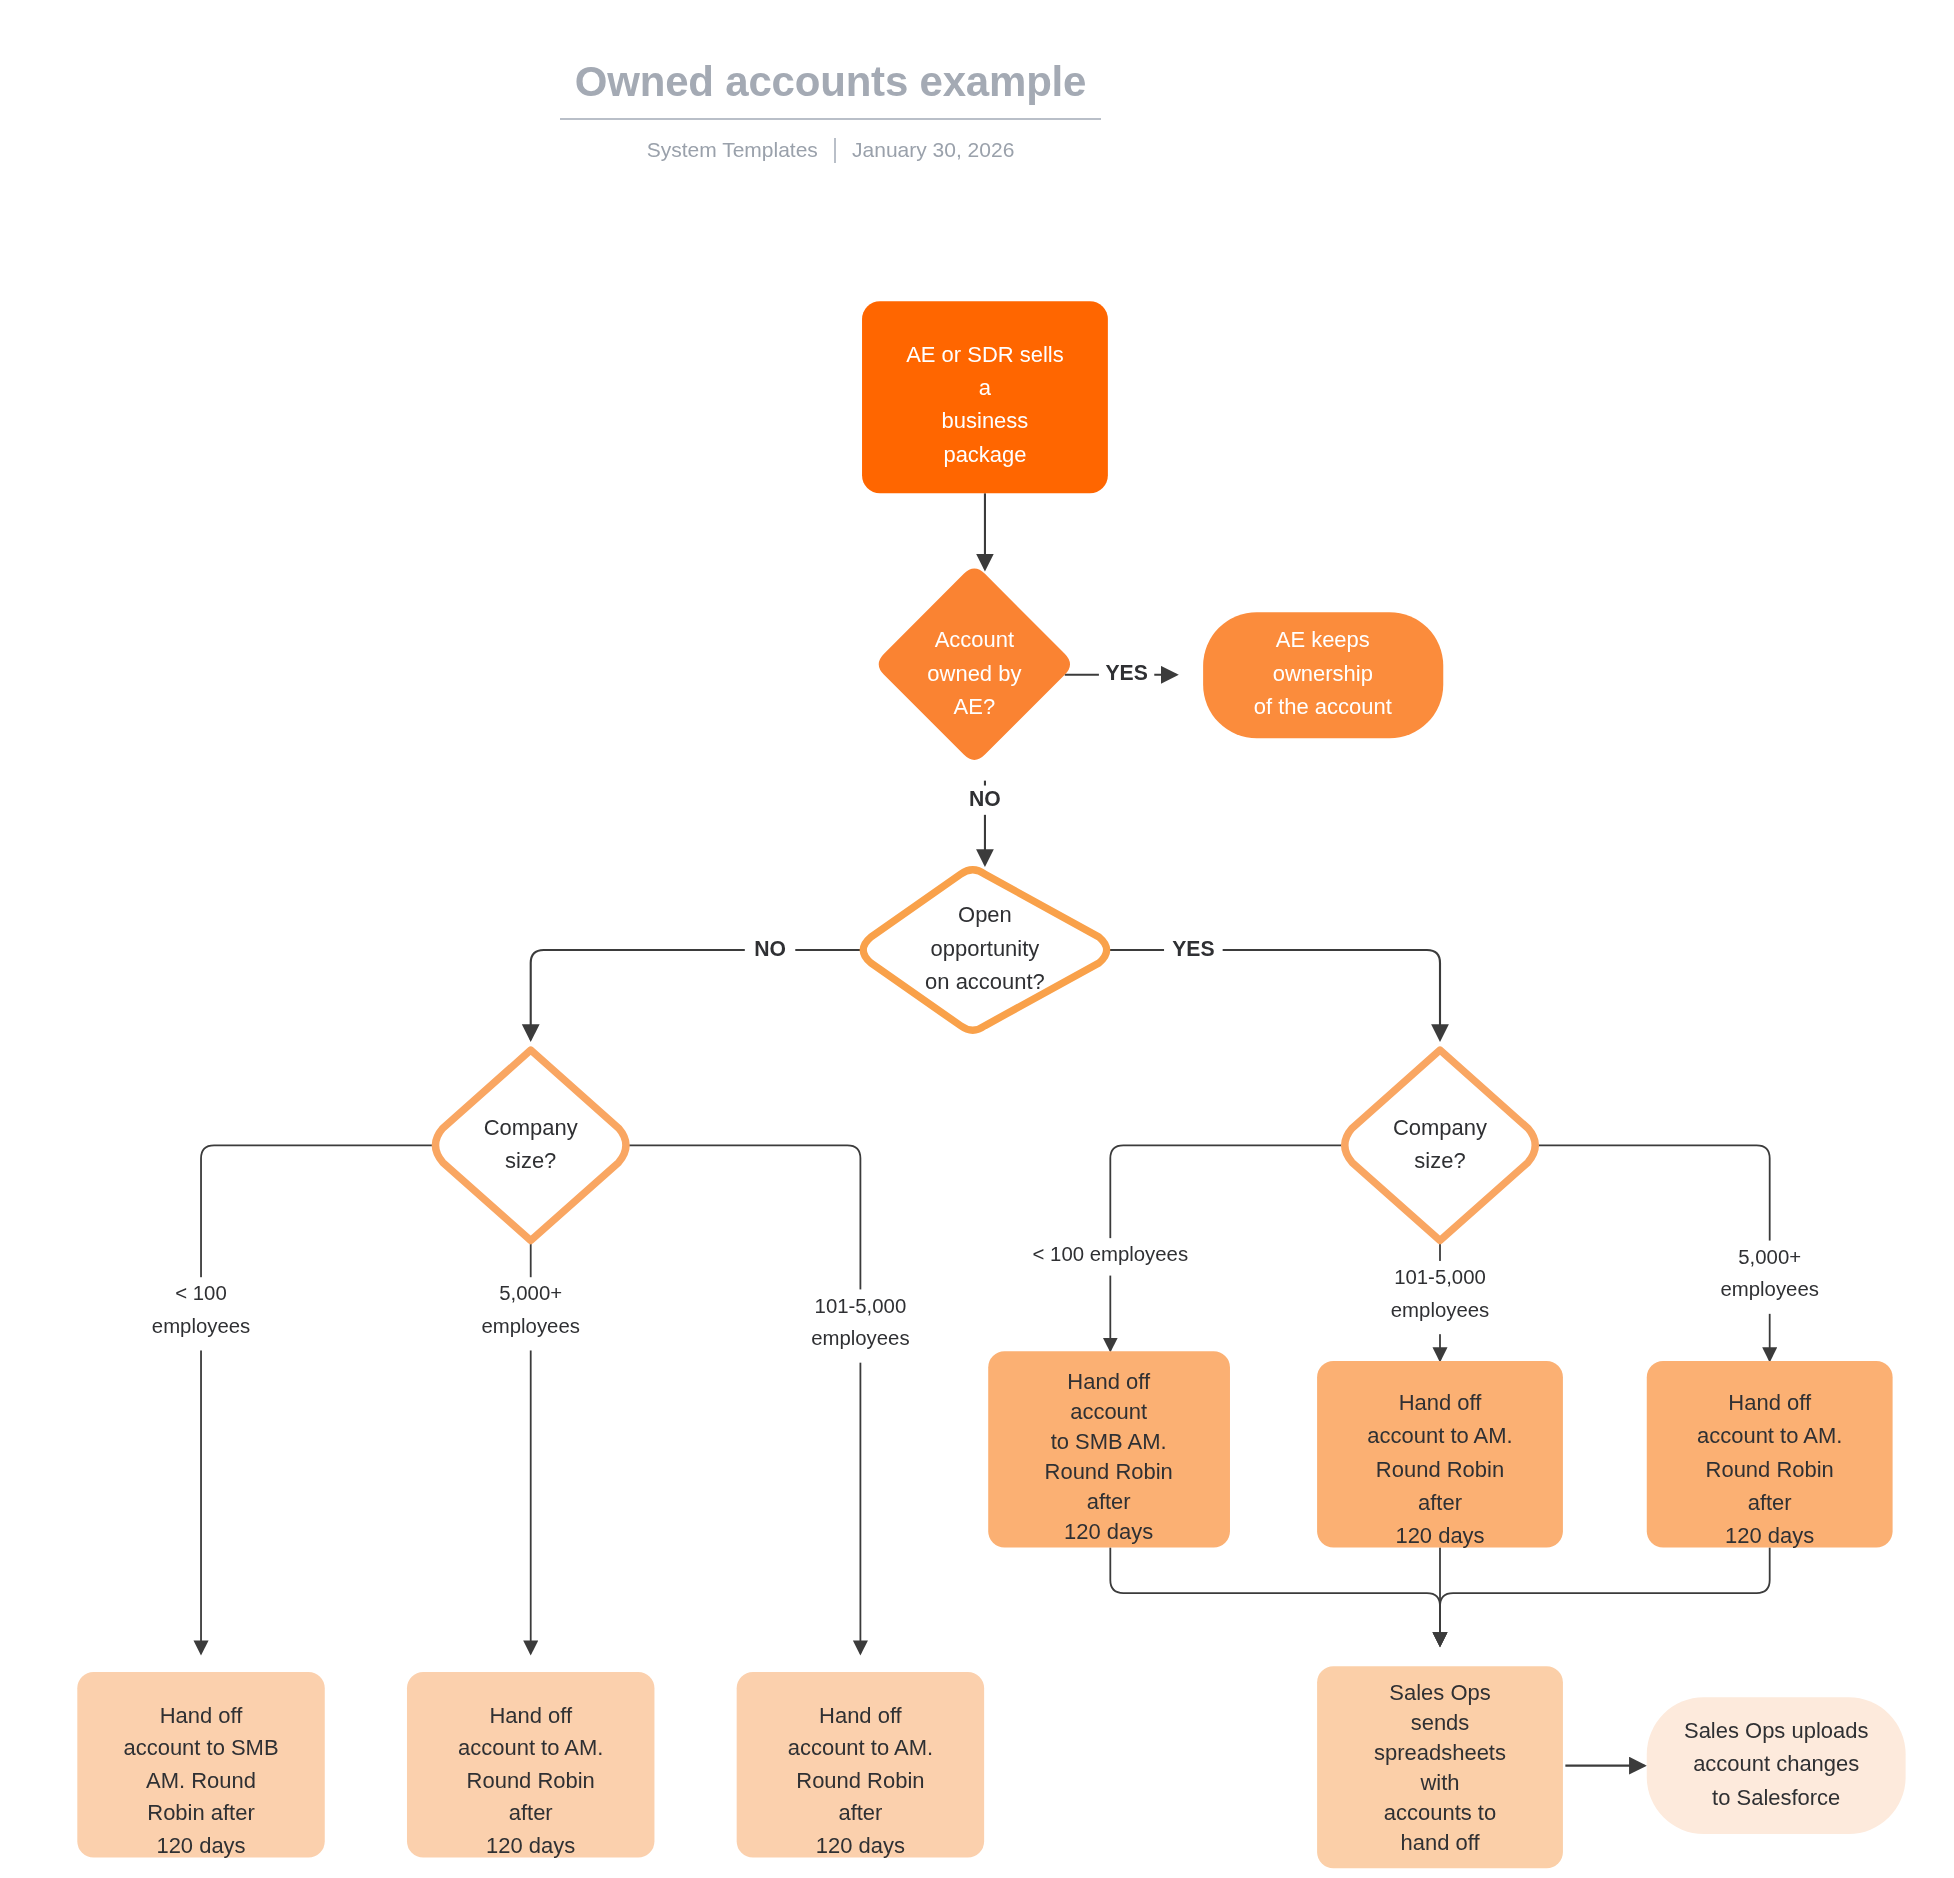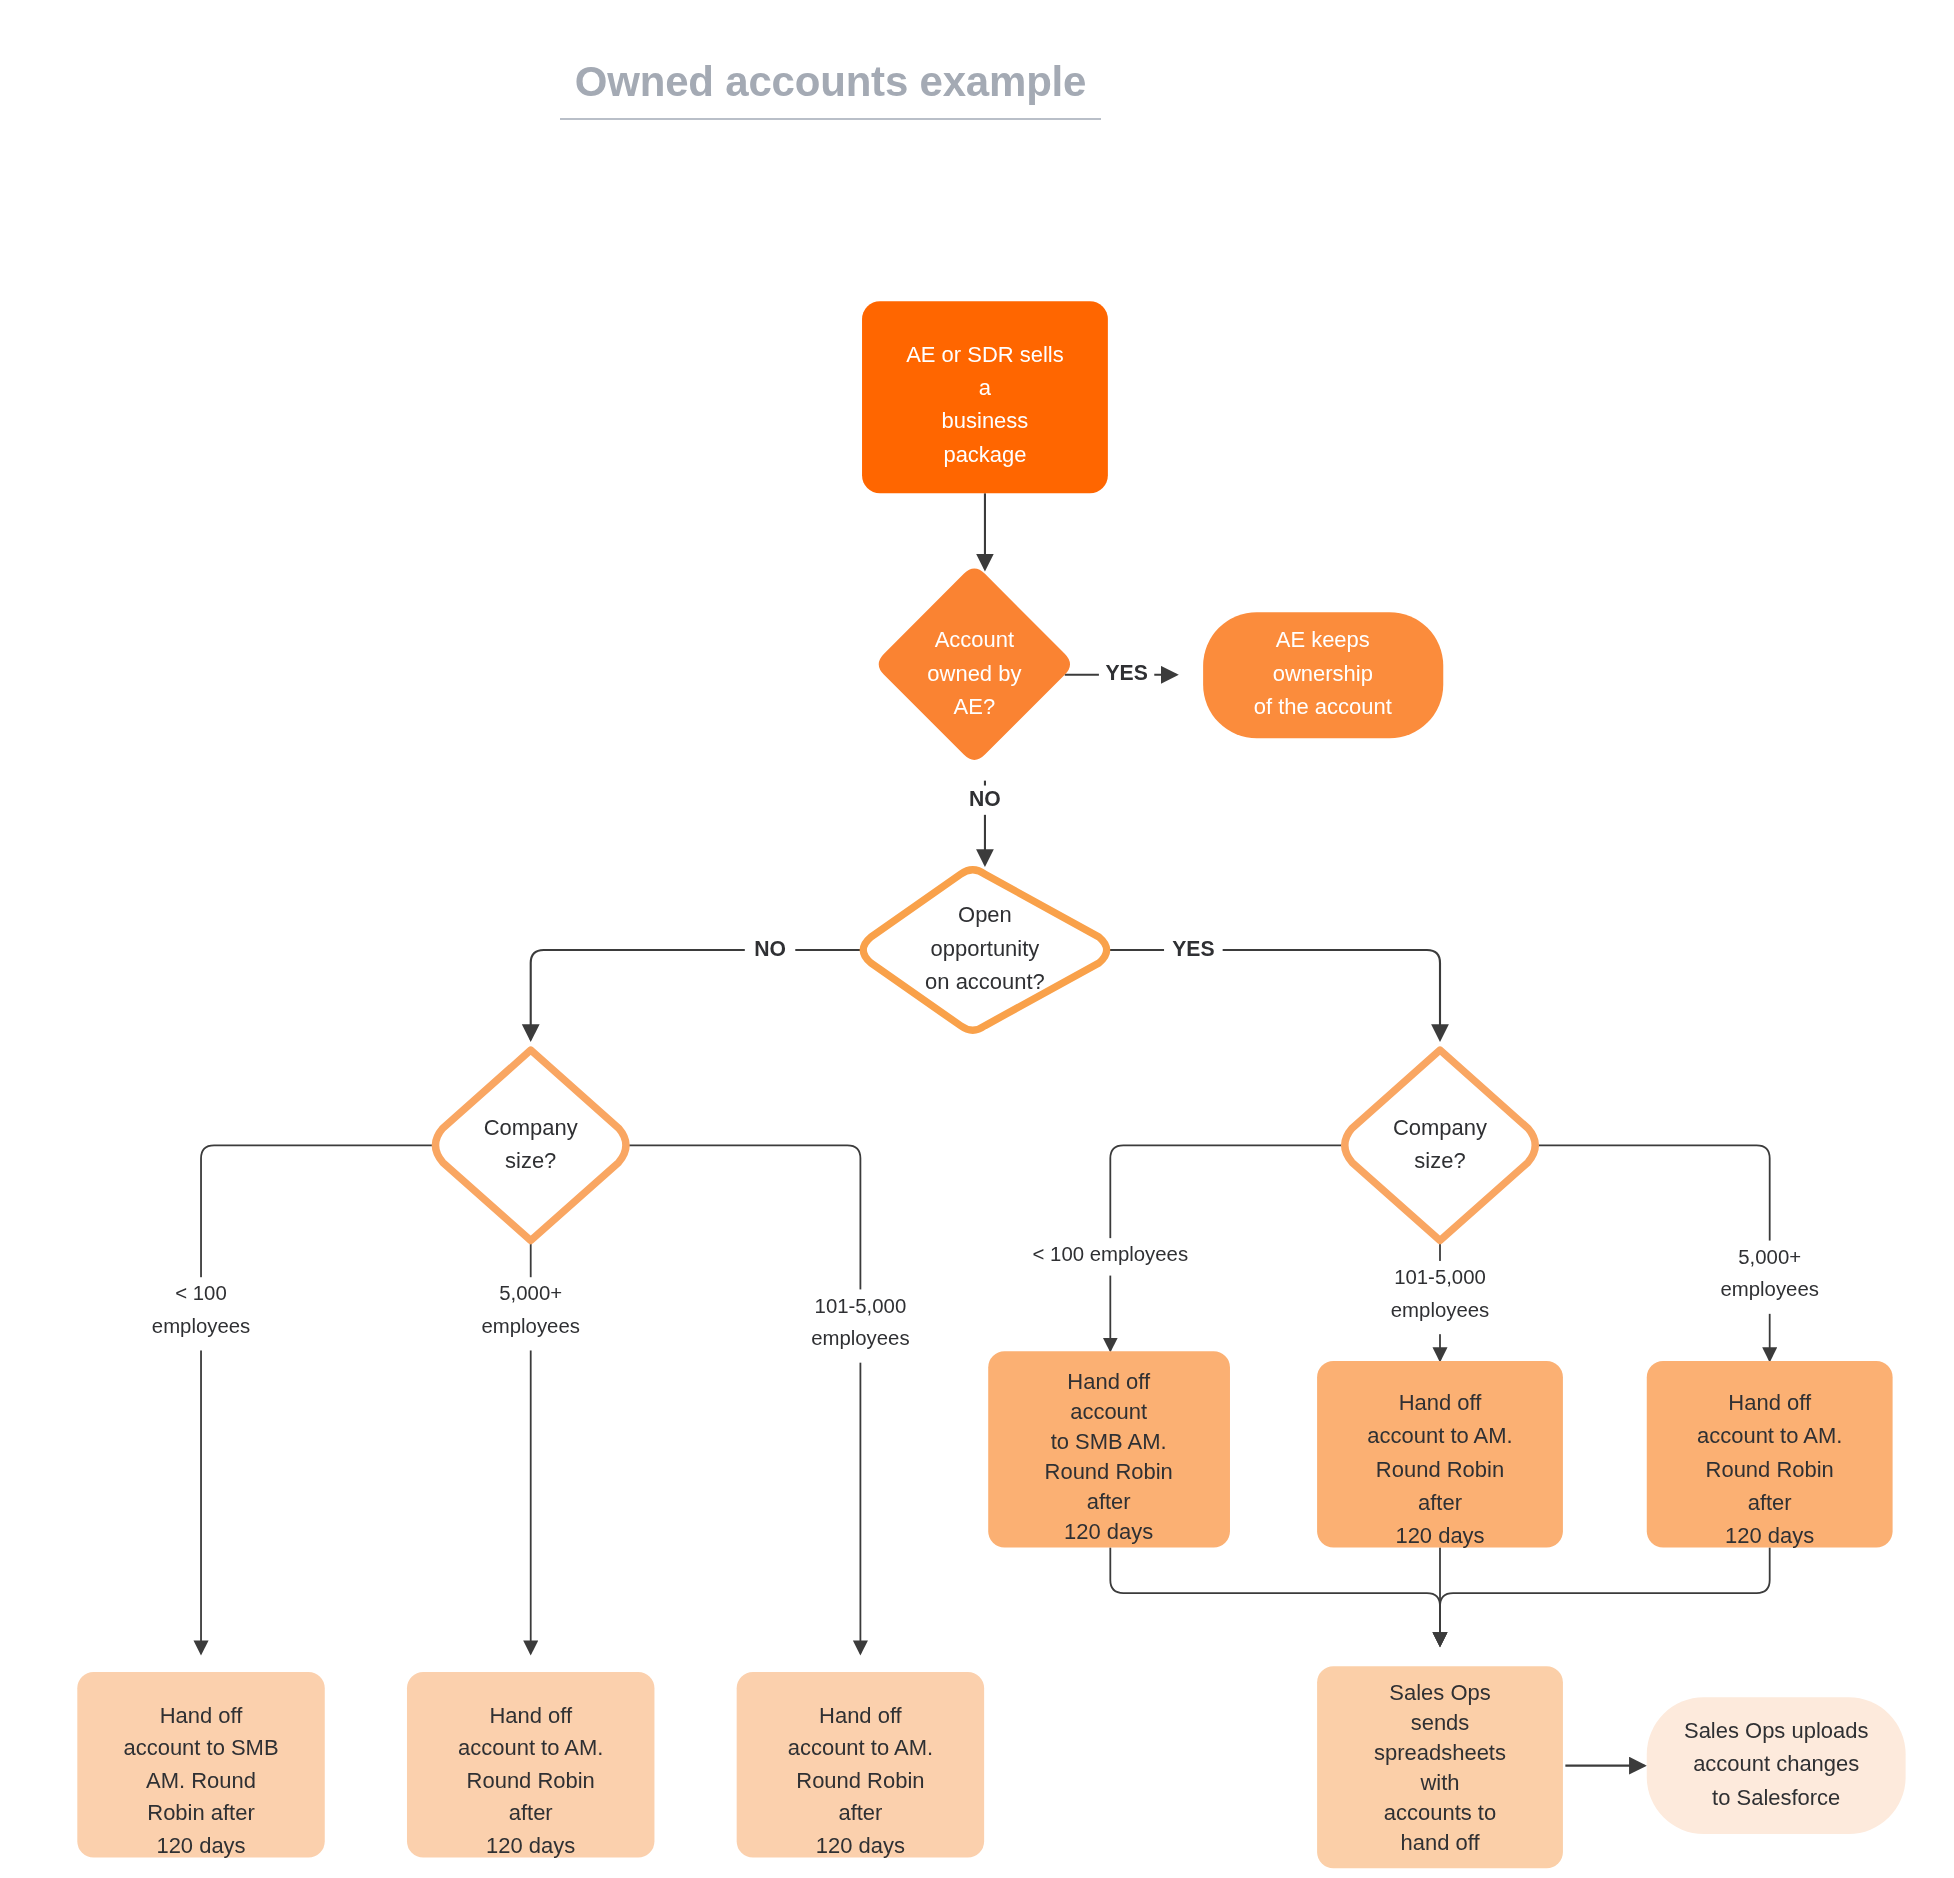--- a/index.html
+++ b/index.html
@@ -98,20 +98,25 @@
     stroke: #3b3b3b;
     stroke-width: 2.2;
   }
   .label-mask { fill: #ffffff; }
 </style>
 </head>
 <body>
 
 <div id="doc-header">
   <div id="page-title">Owned accounts example</div>
+  <div id="subtitle-row">
+    <span>System Templates</span>
+    <span id="subtitle-divider"></span>
+    <span>January 30, 2026</span>
+  </div>
 </div>
 
 <div id="flowchart-canvas">
   <svg id="flow-svg" viewBox="0 0 2401 2307" xmlns="http://www.w3.org/2000/svg">
     <defs>
       <marker id="arrowhead" markerWidth="12" markerHeight="12" refX="7.2" refY="4.2" orient="auto" markerUnits="strokeWidth">
         <path d="M0,0 L8.4,4.2 L0,8.4 z" fill="#3b3b3b"></path>
       </marker>
     </defs>
 

